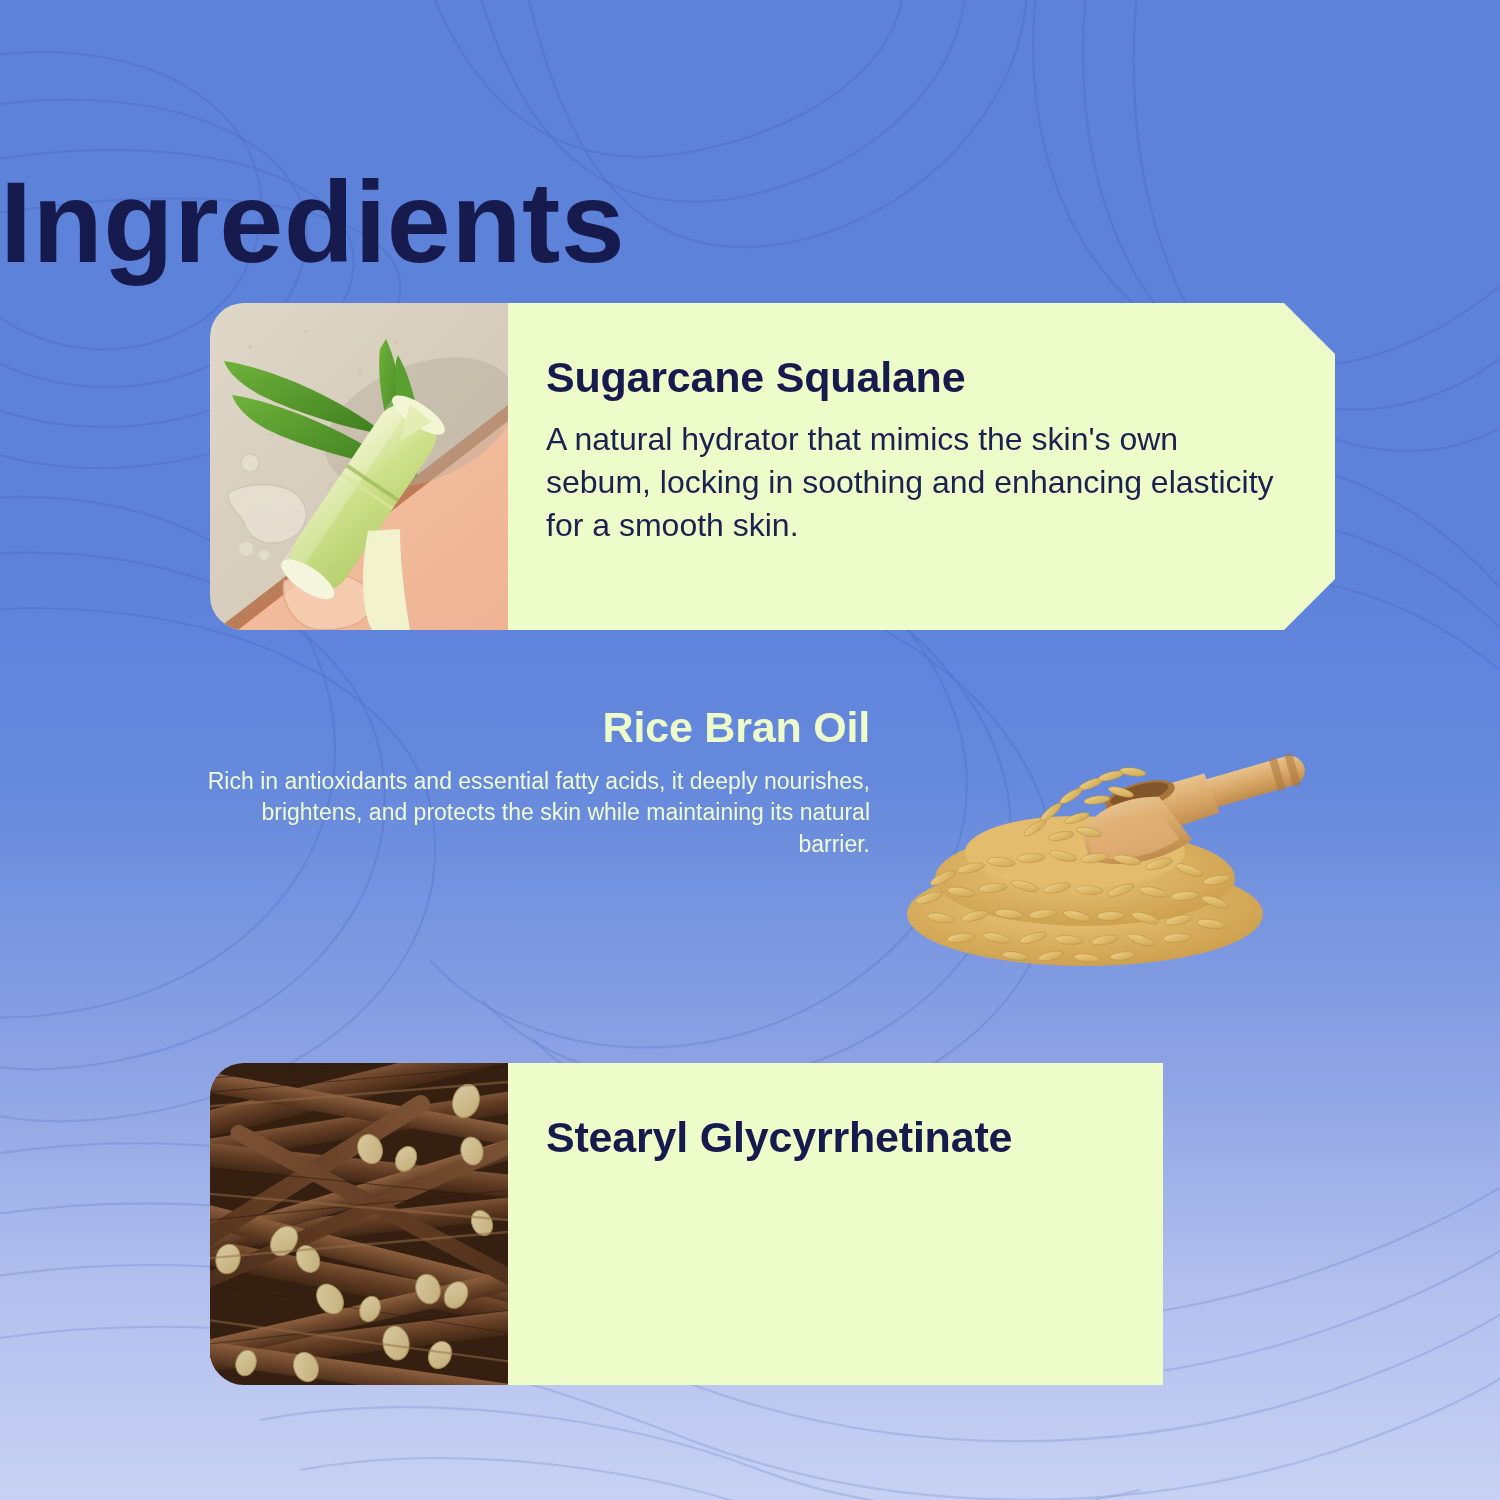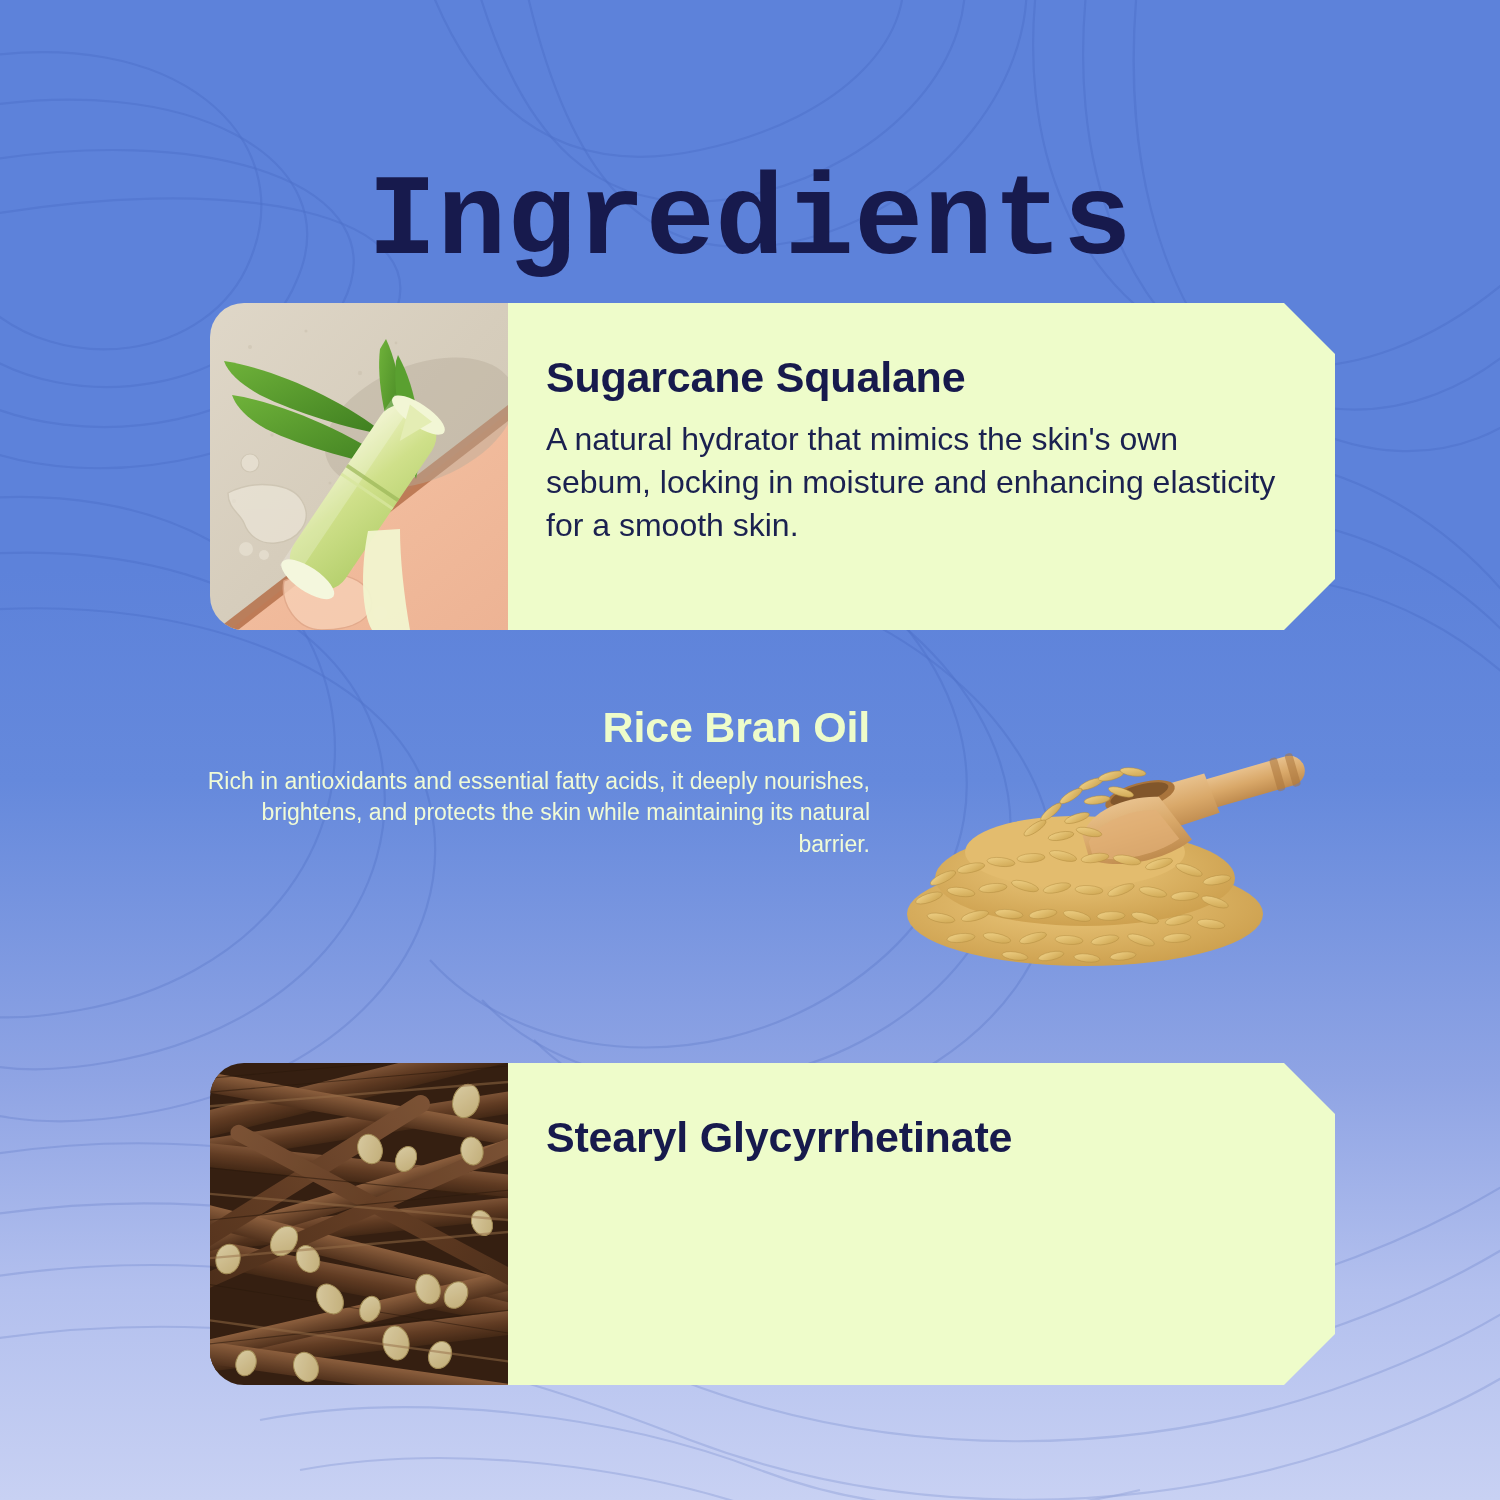--- a/index.html
+++ b/index.html
@@ -13,43 +13,43 @@
     background:linear-gradient(180deg,
         #5d82da 0%, #5d82da 38%, #6589dc 52%,
         #8fa4e4 72%, #b3c0ee 86%, #c8d1f3 100%);
   }
   
   #topo{position:absolute;inset:0;opacity:.30;pointer-events:none;}
   #topo path{fill:none;stroke:#2b4aa8;stroke-width:2.2;opacity:.55;}
 
   
   .title{
-    position:absolute;left:0;right:0;top:88px;text-align:center;
-    font-family:Liberation Mono, monospace;
+    position:absolute;left:0;right:0;top:88px;
+    font-family:Liberation Sans, sans-serif;
     font-size:115px;line-height:1;color:#171a4d;letter-spacing:.5px;
   }
 
   
   .card{position:absolute;display:flex;}
   .card .panel{
     background:#eefcca;
     position:relative;
   }
   .thumb{position:relative;overflow:hidden;flex:none;}
 
   
   #card1{left:210px;top:303px;width:1125px;height:327px;}
   #card1 .thumb{width:298px;height:327px;border-radius:34px 0 0 34px;}
   #card1 .panel{
     width:827px;height:327px;
     clip-path:polygon(0 0, 776px 0, 827px 51px, 827px 276px, 776px 327px, 0 327px);
   }
 
   
-  #card3{left:210px;top:1063px;width:1125px;height:322px;}
+  #card3{left:210px;top:1063px;width:953px;height:322px;}
   #card3 .thumb{width:298px;height:322px;border-radius:34px 0 0 34px;}
   #card3 .panel{
     width:827px;height:322px;
     clip-path:polygon(0 0, 776px 0, 827px 51px, 827px 271px, 776px 322px, 0 322px);
   }
 
   .panel-inner{padding:52px 54px 0 38px;}
   .ing-title{
     font-size:43px;font-weight:bold;color:#171a4d;
     letter-spacing:-.2px;margin:0 0 18px 0;line-height:1.05;
@@ -174,21 +174,21 @@
           <path d="M138,96 L150,132 L166,98 Z" fill="#e4edb4"></path>
         </g>
 
         <path d="M158,228 C150,268 152,310 162,327 L200,327 C194,292 190,256 190,226 Z" fill="#f1f4cf" opacity=".95"></path>
       </svg>
     </div>
 
     <div class="panel">
       <div class="panel-inner">
         <h2 class="ing-title">Sugarcane Squalane</h2>
-        <p class="ing-desc">A natural hydrator that mimics the skin's own sebum, locking in moisture and enhancing elasticity for a smooth skin.</p>
+        <p class="ing-desc">A natural hydrator that mimics the skin's own sebum, locking in soothing and enhancing elasticity for a smooth skin.</p>
       </div>
     </div>
   </div>
 
   <div id="band2">
     <h2 class="ing-title">Rice Bran Oil</h2>
     <p class="ing-desc">Rich in antioxidants and essential fatty acids, it deeply nourishes, brightens, and protects the skin while maintaining its natural barrier.</p>
   </div>
 
   <div id="riceimg">

